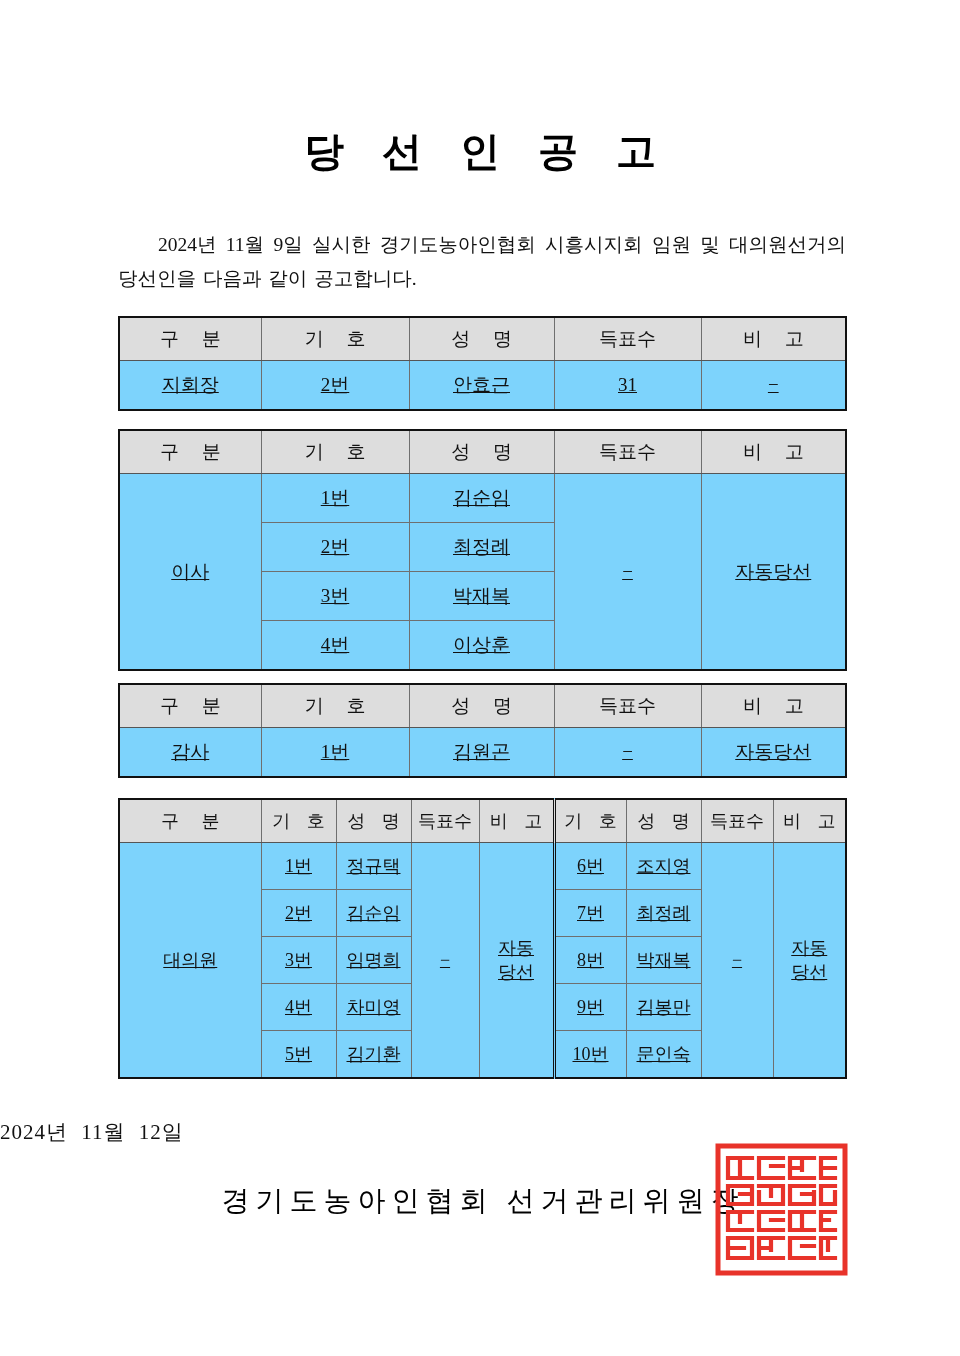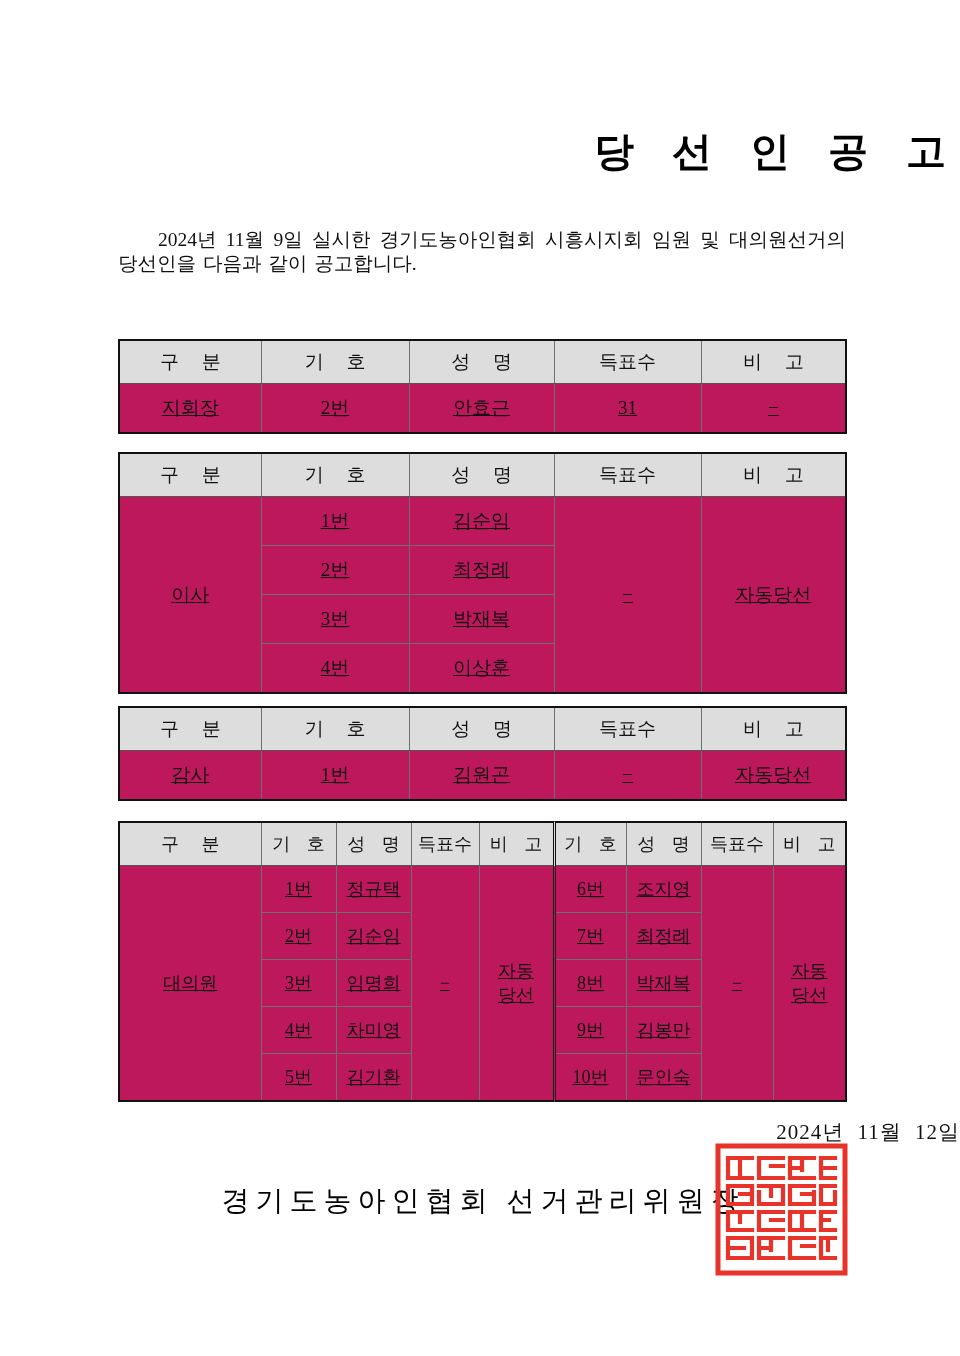--- a/index.html
+++ b/index.html
@@ -22,53 +22,52 @@
     height: 1356px;
     box-sizing: border-box;
   }
 
   
   .doc-title {
     position: absolute;
     top: 128px;
     left: 0;
     width: 960px;
-    text-align: right;
+    text-align: center;
     font-size: 40px;
     font-weight: 700;
     letter-spacing: 14px;
     text-indent: 14px;
     line-height: 1.2;
     color: #000;
   }
 
   
   .intro {
     position: absolute;
     top: 228px;
     left: 118px;
     width: 728px;
     font-size: 19.5px;
-    line-height: 24px;
+    line-height: 34px;
     text-align: justify;
     text-indent: 40px;
     word-spacing: 2px;
     color: #111;
   }
 
   
   .tbl {
     position: absolute;
     left: 118px;
     width: 727px;
     border-collapse: collapse;
     table-layout: fixed;
     border: 2px solid #111;
-    background: #be185d;
-    margin-top: 23px;
+    background: #7dd3fc;
   }
   .tbl td, .tbl th {
     border: 1px solid #6f6f6f;
     text-align: center;
     vertical-align: middle;
     font-size: 19px;
     color: #111;
     font-weight: 400;
     padding: 0;
   }
@@ -98,21 +97,21 @@
   .dash { font-size: 20px; }
 
   .wrap2 { line-height: 1.35; }
 
   
   .doc-date {
     position: absolute;
     top: 1118px;
     left: 0;
     width: 960px;
-    text-align: right;
+    text-align: left;
     font-size: 21px;
     letter-spacing: 1px;
     word-spacing: 7px;
     color: #111;
   }
   .signature {
     position: absolute;
     top: 1182px;
     left: 0;
     width: 960px;

